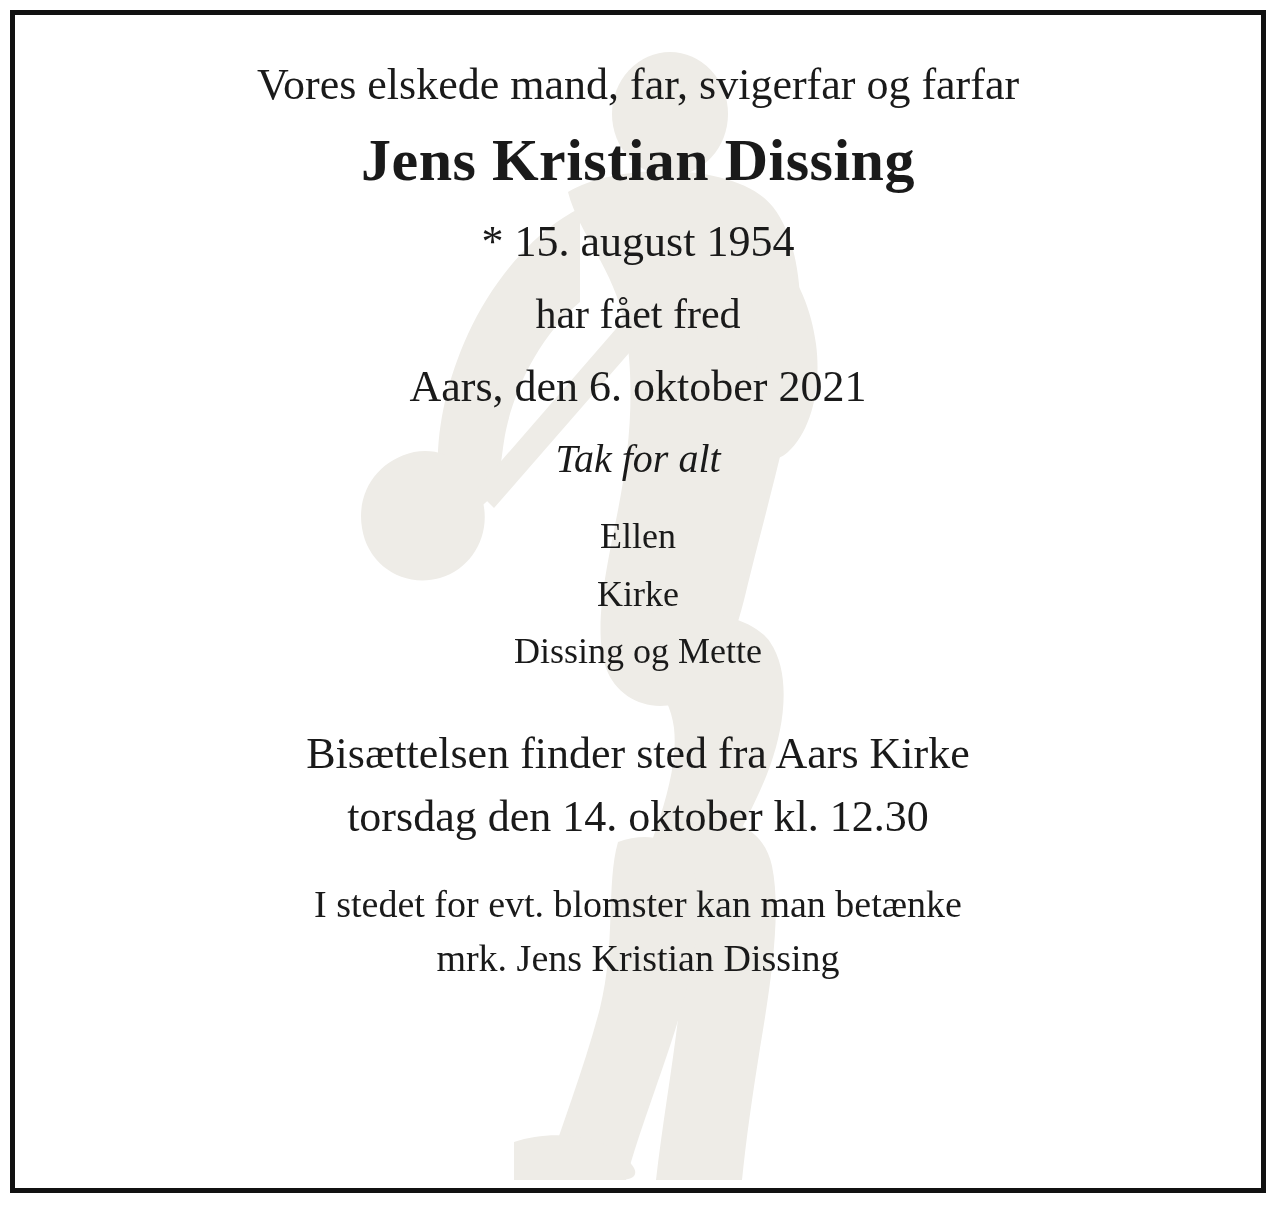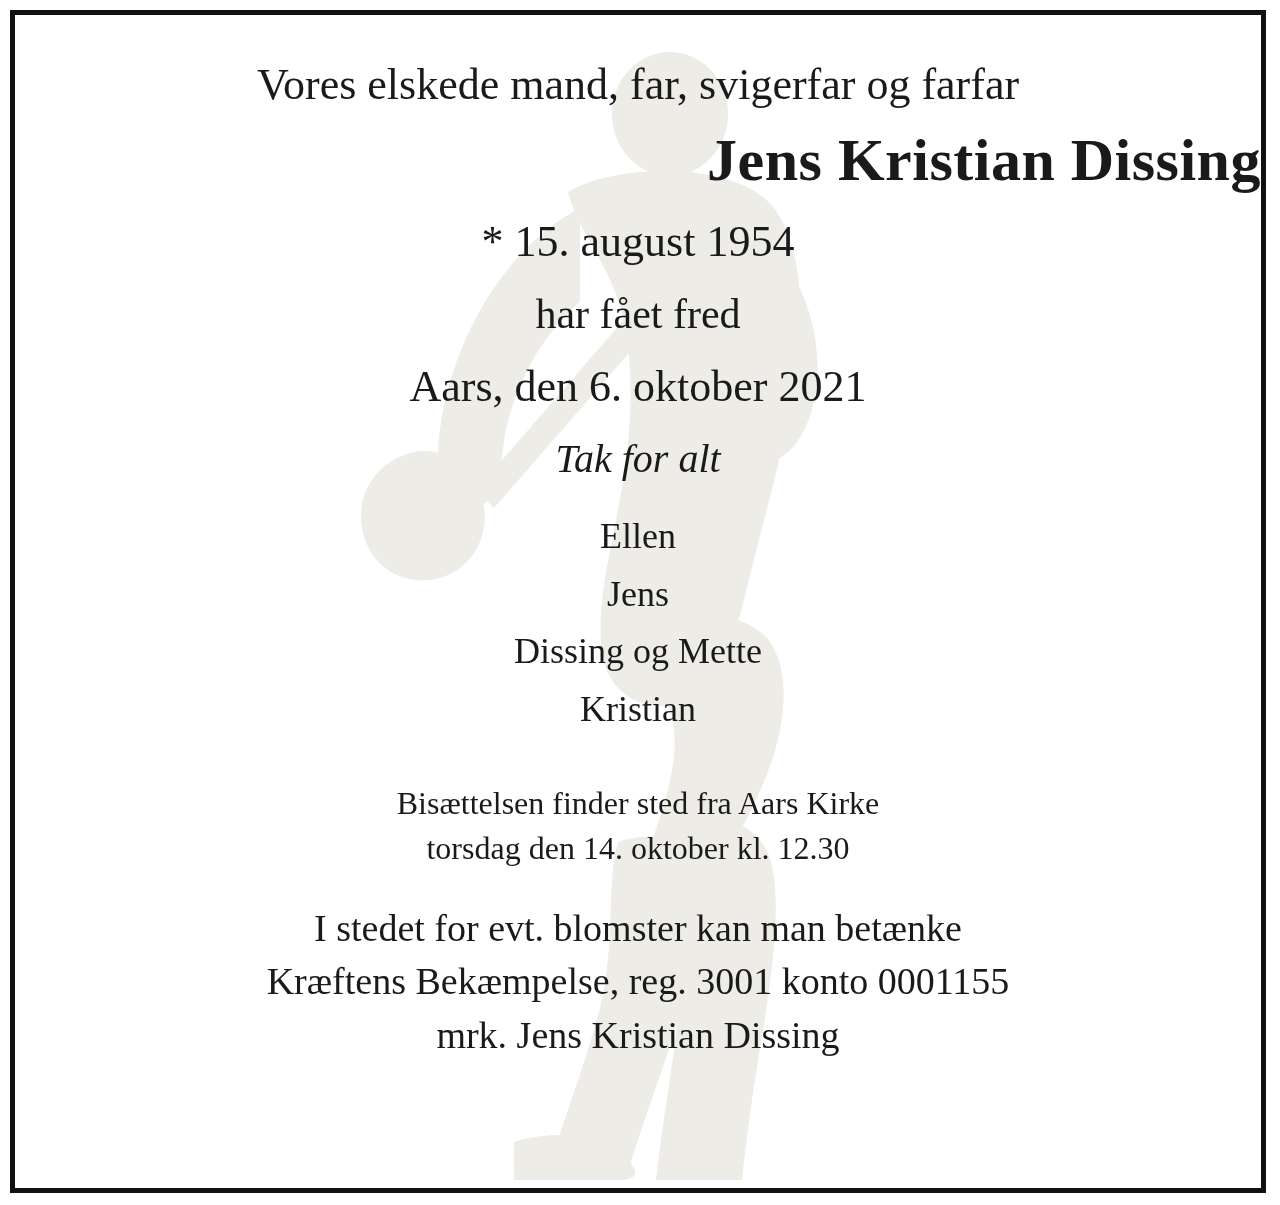--- a/index.html
+++ b/index.html
@@ -54,21 +54,20 @@
   }
   .salutation {
     font-size: 44px;
     margin-bottom: 10px;
   }
   .deceased-name {
     font-size: 60px;
     font-weight: bold;
     letter-spacing: 0.5px;
     margin: 14px 0 20px 0;
-    text-align: right;
   }
   .birth {
     font-size: 44px;
     margin-bottom: 22px;
   }
   .peace {
     font-size: 42px;
     margin-bottom: 22px;
   }
   .place-date {
@@ -80,21 +79,21 @@
     font-style: italic;
     margin-bottom: 26px;
   }
   .survivors {
     font-size: 36px;
     font-weight: normal;
     line-height: 1.6;
     margin-bottom: 42px;
   }
   .funeral {
-    font-size: 32px;
+    font-size: 44px;
     line-height: 1.42;
     margin-bottom: 30px;
   }
   .donation {
     font-size: 38px;
     line-height: 1.42;
   }
   .survivors div, .funeral div, .donation div {
     white-space: nowrap;
   }
@@ -147,31 +146,29 @@
     <div class="content">
       <div class="line salutation">Vores elskede mand, far, svigerfar og farfar</div>
       <div class="line deceased-name">Jens Kristian Dissing</div>
       <div class="line birth">* 15. august 1954</div>
       <div class="line peace">har fået fred</div>
       <div class="line place-date">Aars, den 6. oktober 2021</div>
       <div class="line thanks">Tak for alt</div>
 
       <div class="survivors">
         <div>Ellen</div>
-        <div>Jens</div>
+        <div>Kirke</div>
         <div>Dissing og Mette</div>
-        <div>Kristian</div>
       </div>
 
       <div class="funeral">
         <div>Bisættelsen finder sted fra Aars Kirke</div>
         <div>torsdag den 14. oktober kl. 12.30</div>
       </div>
 
       <div class="donation">
         <div>I stedet for evt. blomster kan man betænke</div>
-        <div>Kræftens Bekæmpelse, reg. 3001 konto 0001155</div>
         <div>mrk. Jens Kristian Dissing</div>
       </div>
     </div>
 
   </div>
 </div>
 
 </body></html>

